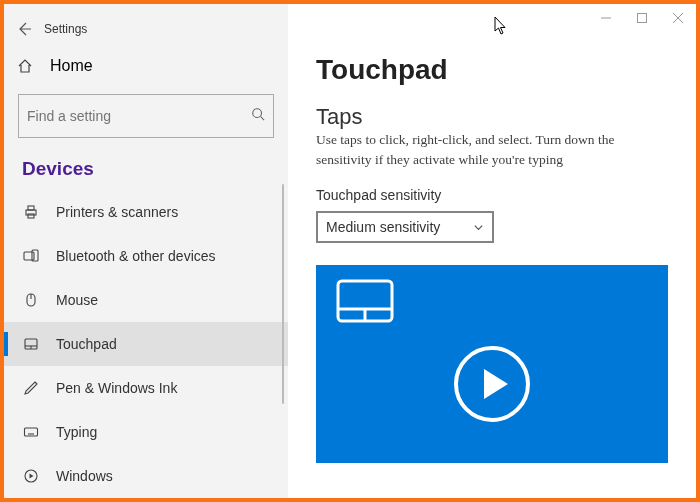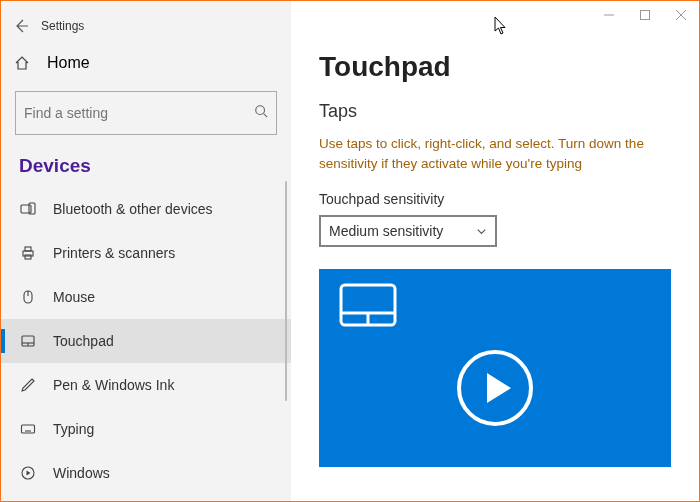--- a/index.html
+++ b/index.html
@@ -1,17 +1,17 @@
 <!DOCTYPE html>
 <html><head>
 <meta charset="utf-8">
 <style>
   * { box-sizing: border-box; margin: 0; padding: 0; }
   body { font-family: "Segoe UI", Arial, sans-serif; background: #fff; width: 700px; height: 502px; overflow: hidden; position: relative; }
-  .window { display: flex; width: 700px; height: 502px; border: 1px solid #f97316; }
+  .window { display: flex; width: 700px; height: 502px; border: 4px solid #f97316; }
   .sidebar { width: 312px; background: #f3f3f3; display: flex; flex-direction: column; padding-top: 8px; position: relative; }
   .titlebar { display: flex; align-items: center; height: 34px; }
   .back-btn { width: 40px; height: 34px; display: flex; align-items: center; justify-content: center; color: #555; cursor: pointer; }
   .title { font-size: 12px; color: #333; }
   .home-row { display: flex; align-items: center; height: 40px; padding-left: 12px; gap: 16px; cursor: pointer; }
   .home-row span.icon, .nav-item .icon { width: 18px; display: flex; align-items: center; justify-content: center; color: #444; }
   .search-box { margin: 8px 14px 14px 14px; border: 1px solid #aaa; height: 44px; display: flex; align-items: center; padding: 0 8px; background: #f3f3f3; }
   .search-box input { flex: 1; border: none; background: transparent; outline: none; font-size: 14px; color: #666; }
   .search-box .sicon { color: #666; }
   .group-label { font-size: 19px; font-weight: 700; padding: 6px 18px 10px 18px; color: #4c1d95; }
@@ -19,22 +19,22 @@
   .nav-item { display: flex; align-items: center; height: 44px; padding-left: 18px; gap: 16px; cursor: pointer; color: #333; font-size: 14px; position: relative; }
   .nav-item.selected { background: #e0e0e0; }
   .nav-item.selected::before { content: ""; position: absolute; left: 0; top: 10px; bottom: 10px; width: 4px; background: #0078d7; }
   .vscroll { position: absolute; right: 4px; top: 180px; width: 2px; height: 220px; background: #bbb; border-radius: 1px; }
 
   .content { flex: 1; background: #fff; display: flex; flex-direction: column; position: relative; }
   .win-controls { position: absolute; right: 0; top: 0; display: flex; }
   .win-btn { width: 36px; height: 28px; display: flex; align-items: center; justify-content: center; color: #888; cursor: pointer; font-size: 11px; }
   .content-inner { padding: 50px 28px 0 28px; overflow: hidden; }
   h1 { font-size: 28px; font-weight: 600; color: #222; margin-bottom: 18px; }
-  h2 { font-size: 18px; font-weight: 400; color: #333; margin-bottom: 12px; }
-  .desc { font-size: 13.5px; color: #a16207; line-height: 1.45; margin-bottom: 18px; max-width: 340px; }
+  h2 { font-size: 22px; font-weight: 400; color: #333; }
+  .desc { font-size: 13.5px; color: #404040; line-height: 1.45; margin-bottom: 18px; max-width: 340px; font-family: Liberation Serif, serif; }
   .field-label { font-size: 14px; color: #333; margin-bottom: 8px; }
   .dropdown { width: 178px; height: 32px; border: 2px solid #838383; background: #fff; display: flex; align-items: center; padding: 0 8px; justify-content: space-between; cursor: pointer; font-size: 14px; color: #333; }
   .preview { margin-top: 22px; width: 352px; height: 198px; background: #0078d7; position: relative; }
   .tp-glyph { position: absolute; left: 20px; top: 14px; }
   .play-circle { position: absolute; left: 50%; top: 60%; transform: translate(-50%, -50%); width: 76px; height: 76px; border: 4px solid #fff; border-radius: 50%; display: flex; align-items: center; justify-content: center; }
   .play-tri { width: 0; height: 0; border-left: 24px solid #fff; border-top: 15px solid transparent; border-bottom: 15px solid transparent; margin-left: 7px; }
   .cursor { position: absolute; left: 494px; top: 16px; pointer-events: none; }
 </style>
 </head>
 <body>
@@ -70,36 +70,36 @@
       </span>
     </div>
 
     <div class="group-label">Devices</div>
 
     <div class="nav">
 
       <div class="nav-item">
         <span class="icon">
           <svg width="16" height="16" viewBox="0 0 16 16" fill="none" stroke="#444" stroke-width="1.1">
-              <rect x="1" y="4" width="10" height="8" rx="1"></rect>
-              <rect x="9" y="2" width="6" height="11" rx="1"></rect>
-            </svg>
-        </span>
-        <span>Bluetooth &amp; other devices</span>
-      </div>
-
-      <div class="nav-item">
-        <span class="icon">
-          <svg width="16" height="16" viewBox="0 0 16 16" fill="none" stroke="#444" stroke-width="1.1">
               <rect x="3" y="6" width="10" height="5"></rect>
               <rect x="5" y="2" width="6" height="4"></rect>
               <rect x="5" y="10" width="6" height="4"></rect>
             </svg>
         </span>
         <span>Printers &amp; scanners</span>
+      </div>
+
+      <div class="nav-item">
+        <span class="icon">
+          <svg width="16" height="16" viewBox="0 0 16 16" fill="none" stroke="#444" stroke-width="1.1">
+              <rect x="1" y="4" width="10" height="8" rx="1"></rect>
+              <rect x="9" y="2" width="6" height="11" rx="1"></rect>
+            </svg>
+        </span>
+        <span>Bluetooth &amp; other devices</span>
       </div>
 
       <div class="nav-item">
         <span class="icon">
           <svg width="16" height="16" viewBox="0 0 16 16" fill="none" stroke="#444" stroke-width="1.1">
               <rect x="4" y="2" width="8" height="12" rx="4"></rect>
               <line x1="8" y1="2" x2="8" y2="7"></line>
             </svg>
         </span>
         <span>Mouse</span>

